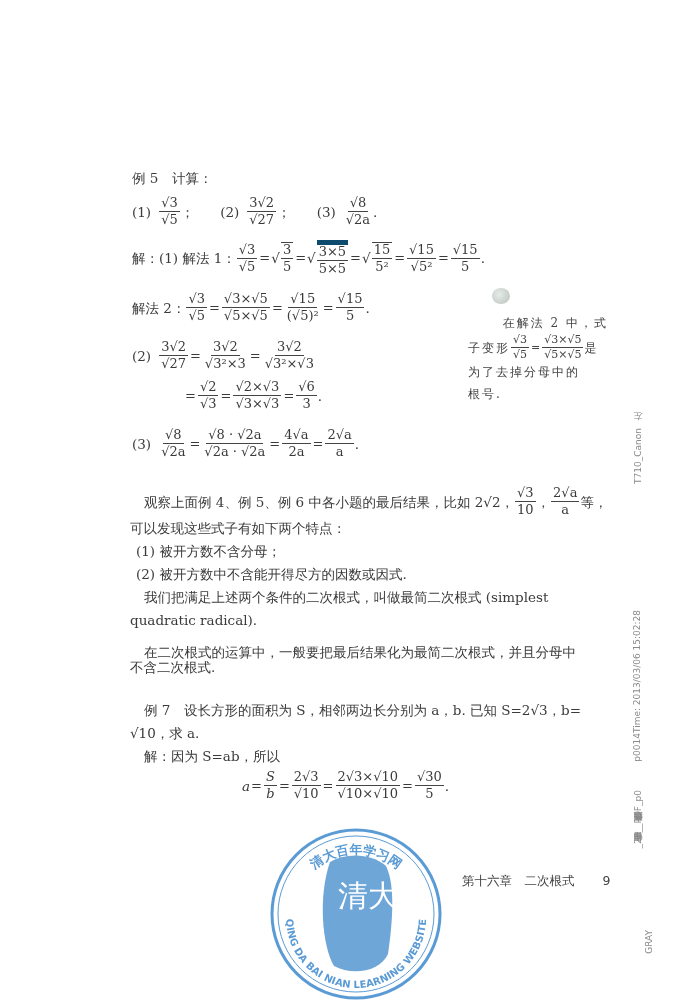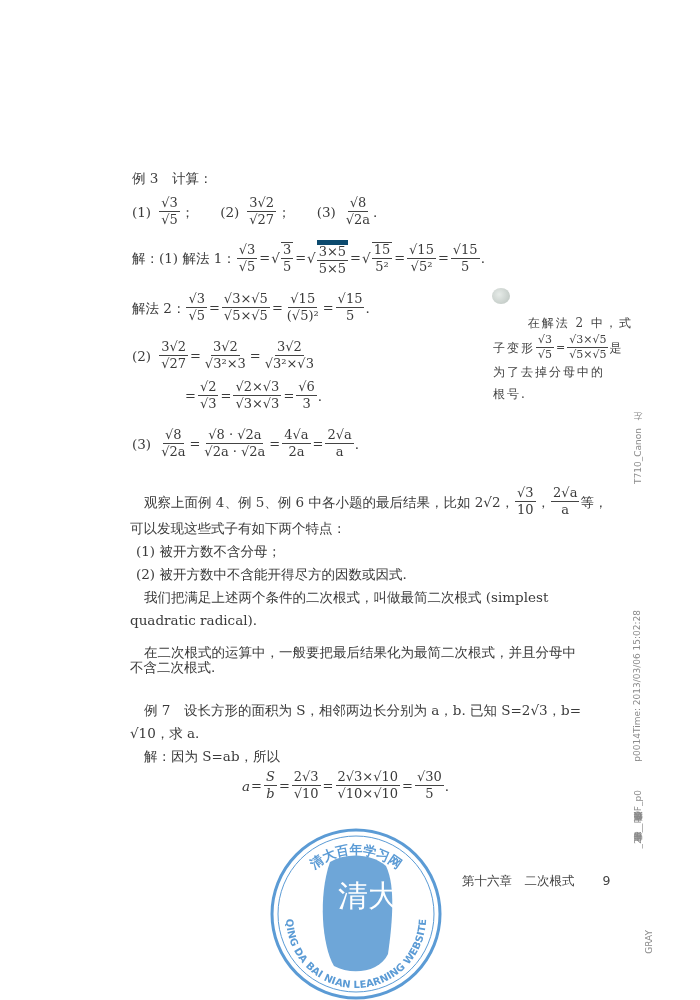--- a/index.html
+++ b/index.html
@@ -10,33 +10,33 @@
   .abs { position:absolute; }
   .txt { font-size:13.5px; line-height:20px; white-space:nowrap; }
   
   .frac { display:inline-flex; flex-direction:column; align-items:center; vertical-align:middle; margin:0 1px; line-height:1.1; font-size:13px; }
   .frac .num { border-bottom:1px solid #444; padding:0 2px 1px 2px; }
   .frac .den { padding:1px 2px 0 2px; }
   .eq { font-size:13px; margin:0 1px; }
   .it { font-style:italic; }
   .row { display:flex; align-items:center; }
   .side-note {
-    left:468px; top:312px; width:140px; font-size:12px; line-height:22px; color:#444; letter-spacing:2px;margin-left:25px;
+    left:468px; top:312px; width:140px; font-size:12px; line-height:22px; color:#444; letter-spacing:2px;
   }
   .pebble { left:492px; top:288px; width:18px; height:16px; border-radius:50%;
     background:radial-gradient(circle at 40% 40%, #e6ebe8, #b9c2bd); }
   .vert { writing-mode:vertical-rl; transform:rotate(180deg); font-family:"DejaVu Sans","Liberation Sans",sans-serif; font-size:9px; color:#8a8a8a; white-space:nowrap; }
   .footer { left:462px; top:873px; font-size:12.5px; color:#444; font-family:"DejaVu Sans","Liberation Sans",sans-serif; }
   .footer .pg { margin-left:24px; }
   .stamp { left:268px; top:826px; width:176px; height:176px; }
 </style>
 </head>
 <body>
 
-<div class="abs txt" style="left:132px;top:168px;">例 3　计算：</div>
+<div class="abs txt" style="left:132px;top:168px;">例 5　计算：</div>
 
 <div class="abs row txt" style="left:132px;top:196px;">
   <span>(1)</span>
   <span class="frac" style="margin-left:8px;">
       <span class="num">√3</span>
       <span class="den">√5</span>
     </span>
   <span>；</span>
   <span style="margin-left:26px;">(2)</span>
   <span class="frac" style="margin-left:8px;">

